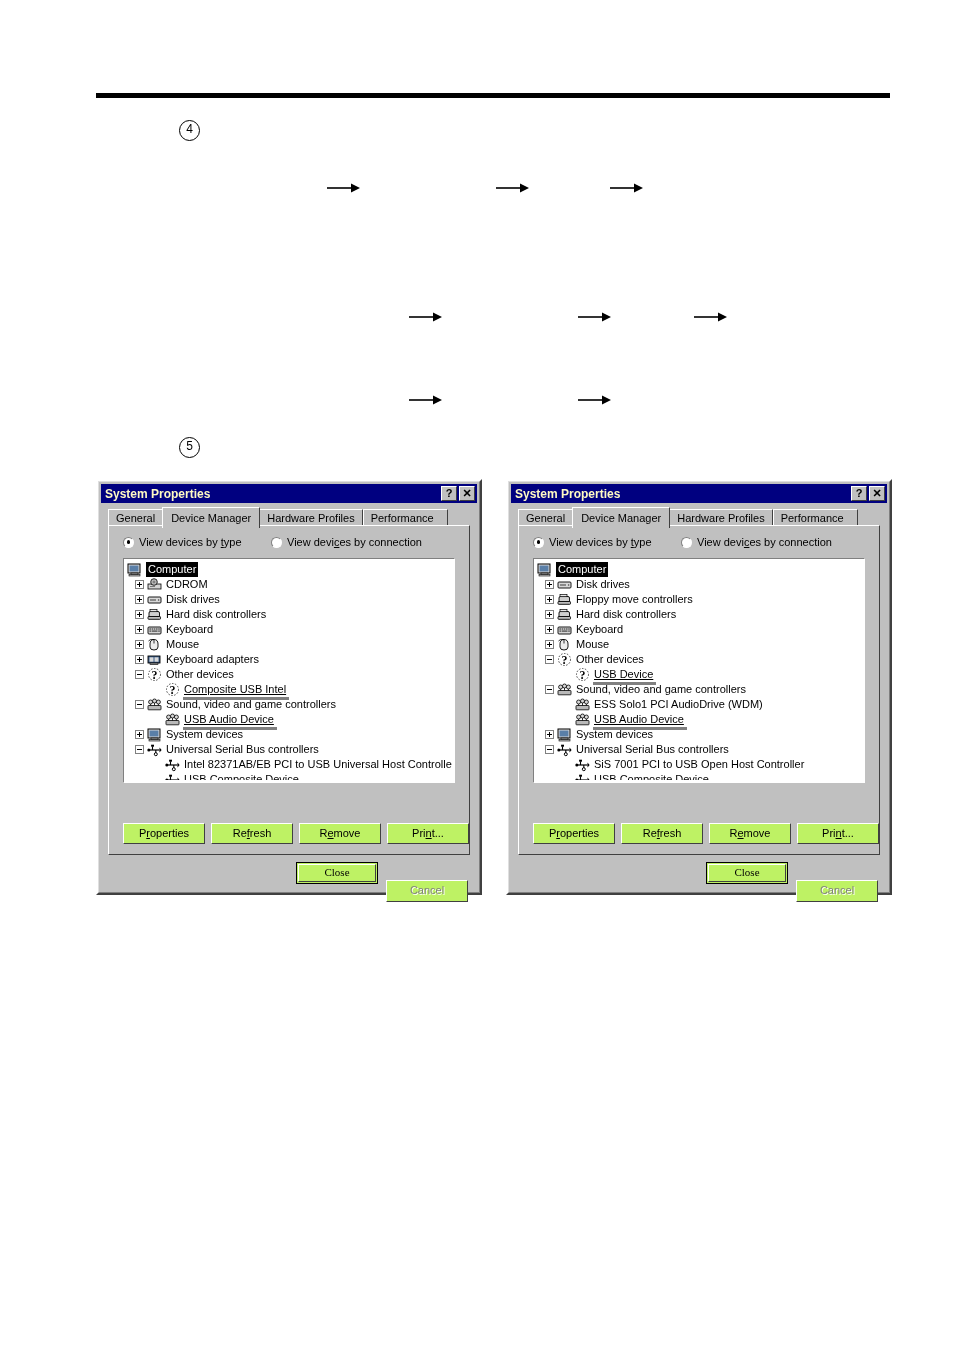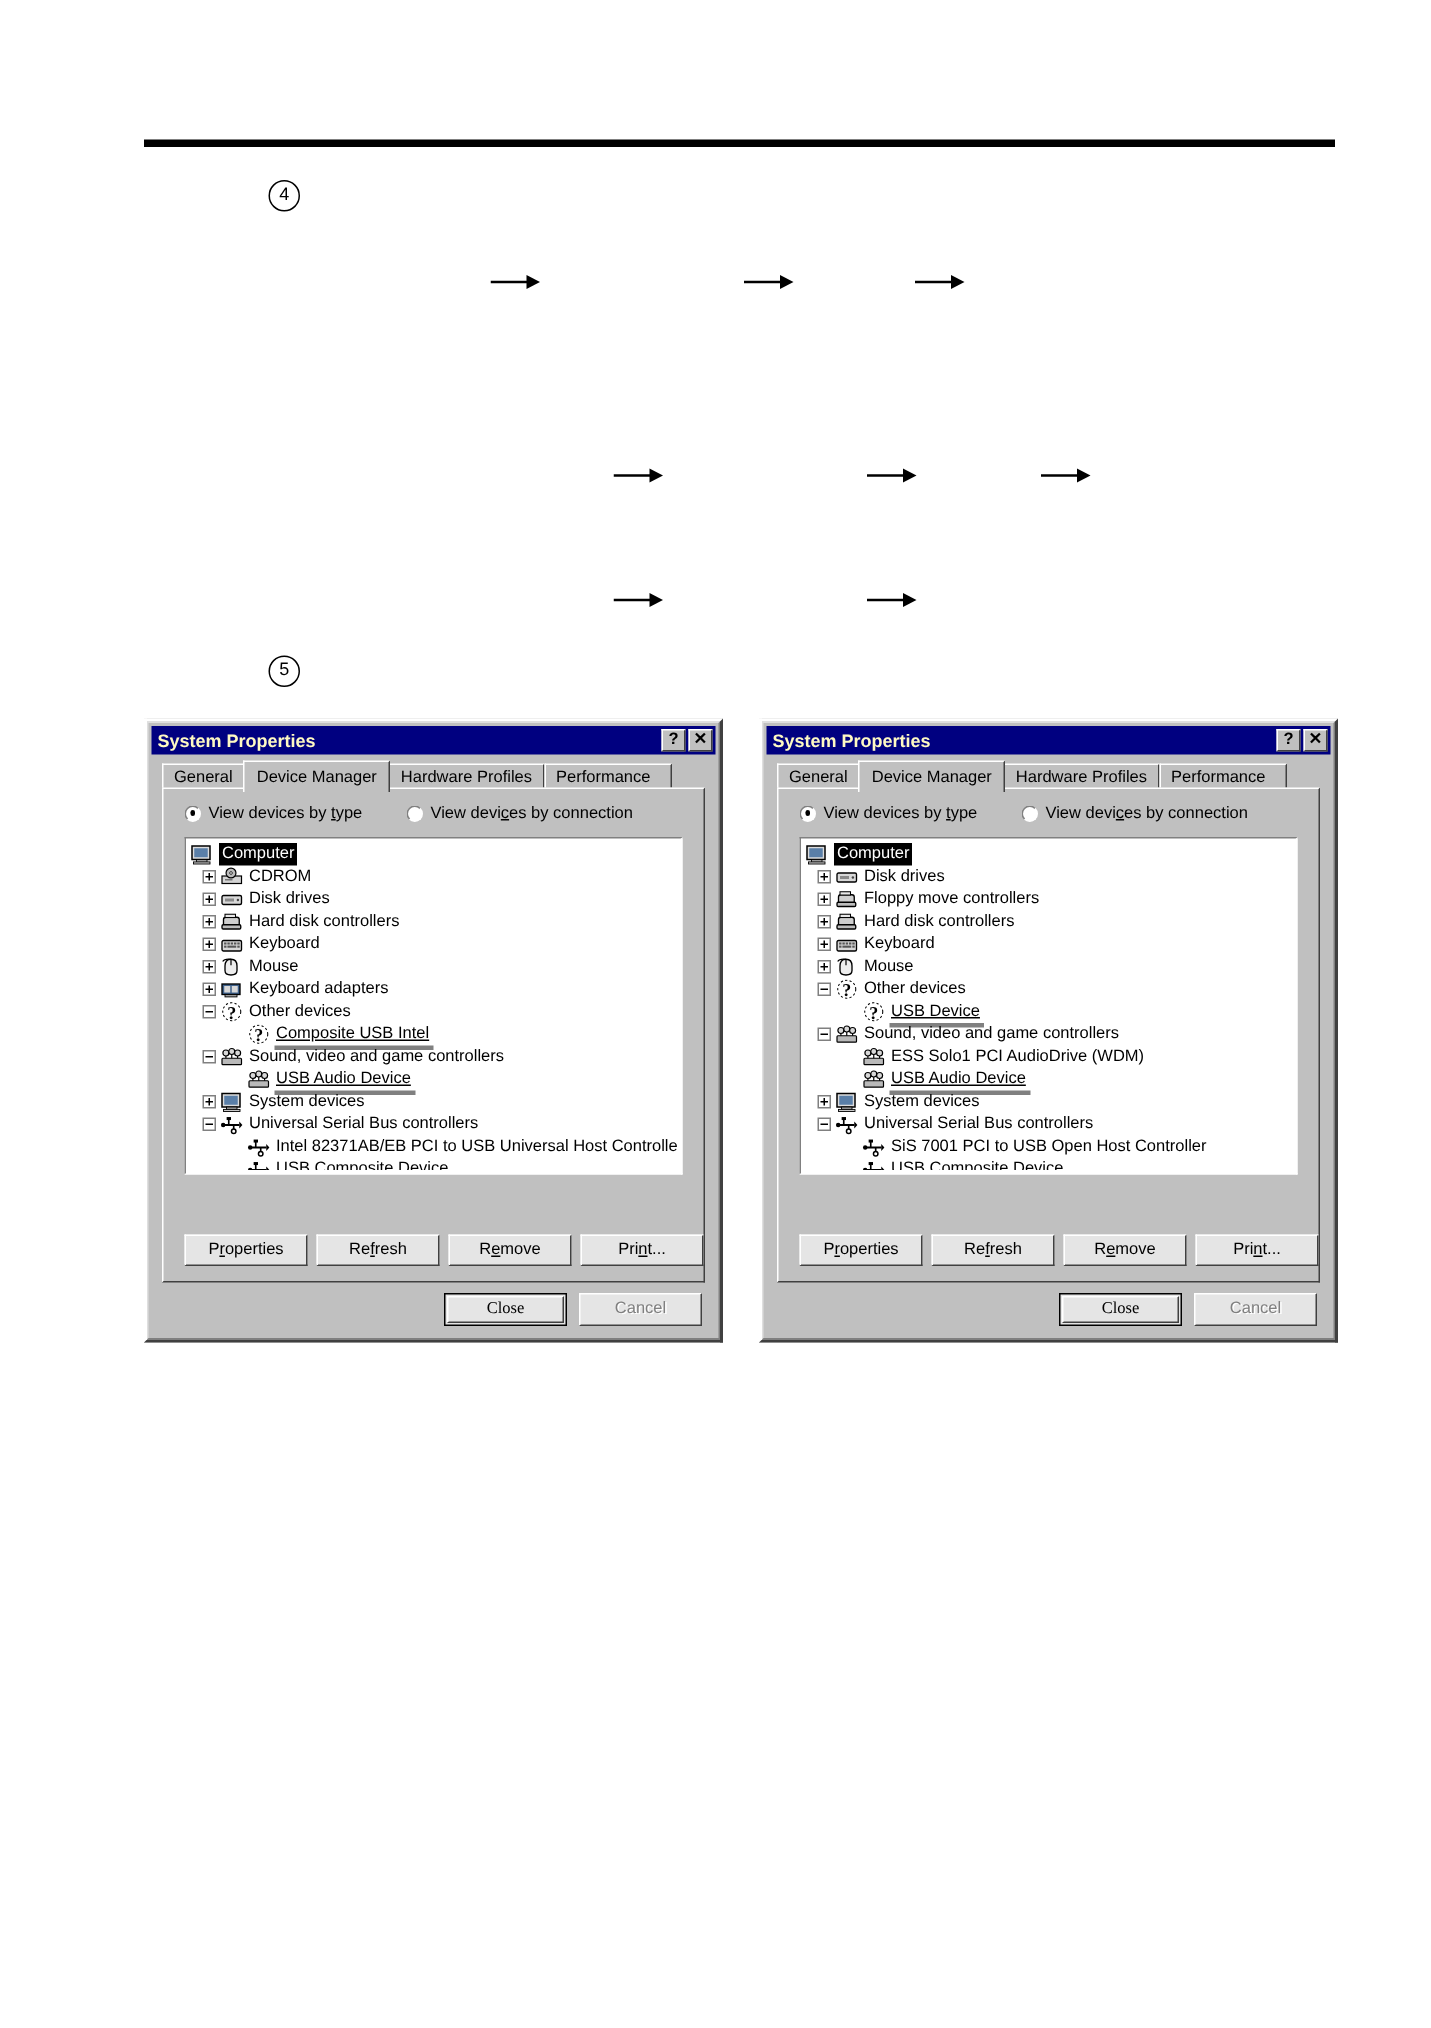--- a/index.html
+++ b/index.html
@@ -138,28 +138,28 @@
   .lbl.mark{text-decoration:underline;text-underline-offset:1px;}
 
   
   .ico{width:16px;height:14px;flex:none;display:inline-block;position:relative;}
   .ico svg{display:block;}
 
   
   .btnrow{position:absolute;left:14px;right:14px;bottom:10px;height:21px;}
   .btn{
     position:absolute;height:21px;
-    background:#e5e5e5;
+    background:#bef264;
     border-top:1.5px solid #ffffff;border-left:1.5px solid #ffffff;
     border-right:1.5px solid #404040;border-bottom:1.5px solid #404040;
     box-sizing:border-box;
     font-size:11px;line-height:18px;text-align:center;color:#000;
     font-family:"Liberation Sans", sans-serif;
   }
-  .btn.dis{color:#808080;text-shadow:1px 1px 0 #ffffff;}
+  .btn.dis{color:#808080;text-shadow:1px 1px 0 #ffffff;margin-top:18px;}
   .btn.def{
     border:1.5px solid #000;
   }
   .btn.def .inner{
     position:absolute;inset:1px;
     border-top:1.5px solid #ffffff;border-left:1.5px solid #ffffff;
     border-right:1.5px solid #404040;border-bottom:1.5px solid #404040;
     box-sizing:border-box;line-height:15px;font-family:Liberation Serif, serif;
   }
   .dlgbtns{position:absolute;right:12px;bottom:9px;height:22px;}

